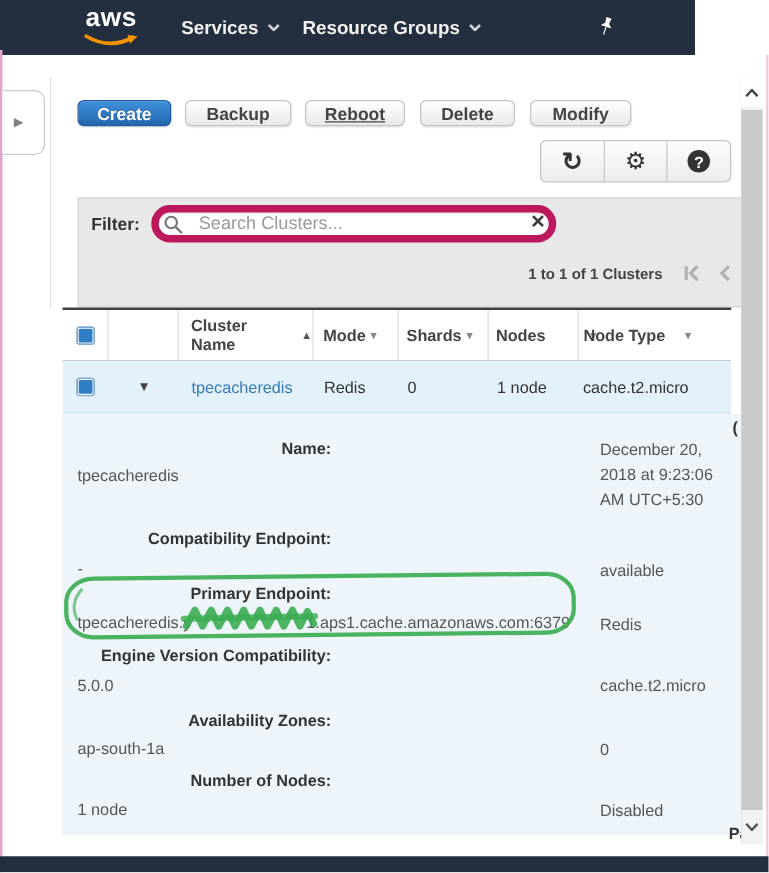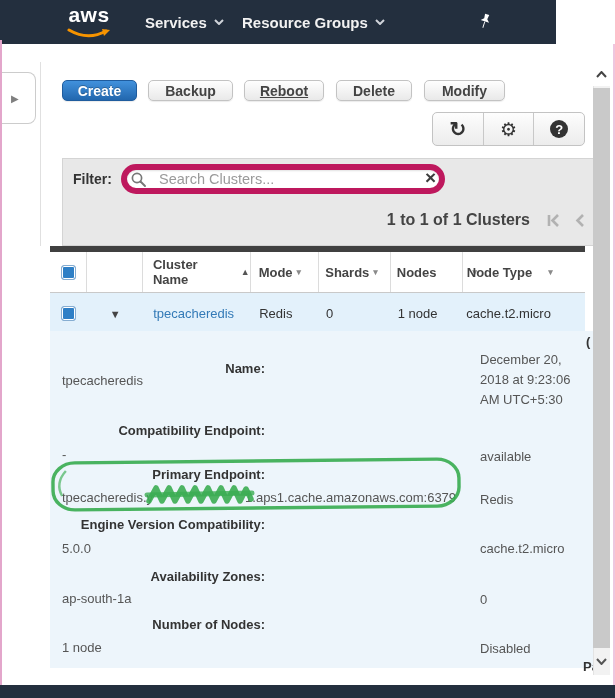--- a/index.html
+++ b/index.html
@@ -39,25 +39,25 @@
   
   .filter-panel { position:absolute; left:62px; top:158px; width:535px; height:88px; background:#e8e8e8; border:1px solid #d4d4d4; }
   .filter-label { position:absolute; left:10px; top:12px; font-size:14px; font-weight:bold; color:#333; }
   .search-wrap { position:absolute; left:58px; top:5px; width:324px; height:30px; }
   .search-input { width:100%; height:100%; border:6px solid #be185d; border-radius:15px; padding:0 32px 0 32px; font-size:14.5px; color:#333; box-shadow:inset 0 1px 2px rgba(0,0,0,.12); font-family:Liberation Sans, sans-serif; }
   .search-input::placeholder { color:#9a9a9a; }
   .search-icon { position:absolute; left:9px; top:7px; }
   .clear-x { position:absolute; right:9px; top:3px; font-size:19px; font-weight:bold; color:#3c3c3c; cursor:pointer; }
 
   .pag-row { position:absolute; left:50px; top:52px; width:525px; display:flex; align-items:center; justify-content:flex-end; gap:12px; }
-  .pag-summary { font-size:16px; font-weight:bold; color:#444; margin-right:4px; }
+  .pag-summary { font-size:12px; font-weight:bold; color:#444; margin-right:4px; }
   .pag-btn { cursor:pointer; display:flex; align-items:center; }
 
   
-  .table { position:absolute; left:50px; top:246px; width:535px; background:#fff; border-top:6px solid #404040; overflow:hidden; }
+  .table { position:absolute; left:50px; top:246px; width:535px; background:#fff; border-top:2px solid #404040; overflow:hidden; }
   .thead { display:flex; height:41px; border-bottom:1px solid #c9c9c9; background:#fff; }
   .trow { display:flex; height:42px; background:#e3f1fb; border-bottom:1px solid #d2e3f0; cursor:pointer; }
   .cell { display:flex; align-items:center; font-size:13px; color:#333; }
   .thead .cell { font-weight:bold; color:#444; border-right:1px solid #dcdcdc; cursor:pointer; }
   .thead .cell:last-child { border-right:none; }
   .c0 { width:38px; justify-content:center; }
   .c1 { width:57px; justify-content:center; }
   .c2 { width:110px; padding-left:10px; }
   .c3 { width:70px; padding-left:8px; }
   .c4 { width:73px; padding-left:6px; }
@@ -226,21 +226,21 @@
           <span class="link">tpecacheredis</span>
         </div>
       <div class="cell c3">Redis</div>
       <div class="cell c4">0</div>
       <div class="cell c5">1 node</div>
       <div class="cell c6">cache.t2.micro</div>
     </div>
   </div>
 
   <div class="detail">
-    <div class="dt-label" style="top:30px;">Name:</div>
+    <div class="dt-label" style="top:20px;">Name:</div>
     <div class="dt-value" style="top:42px;">tpecacheredis</div>
 
     <div class="dt-label" style="top:92px;">Compatibility Endpoint:</div>
     <div class="dt-value" style="top:116px;">-</div>
 
     <div class="dt-label" style="top:136px;">Primary Endpoint:</div>
     <div class="dt-value" style="top:159px;"><span>tpecacheredis.y</span><span class="redact-spacer"></span><span>1.aps1.cache.amazonaws.com:6379</span></div>
 
     <div class="dt-label" style="top:186px;">Engine Version Compatibility:</div>
     <div class="dt-value" style="top:210px;">5.0.0</div>

